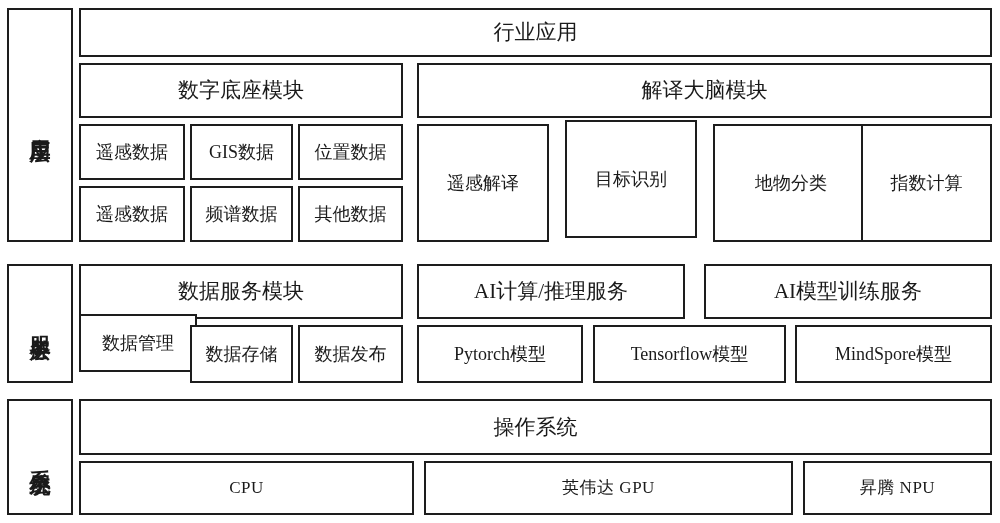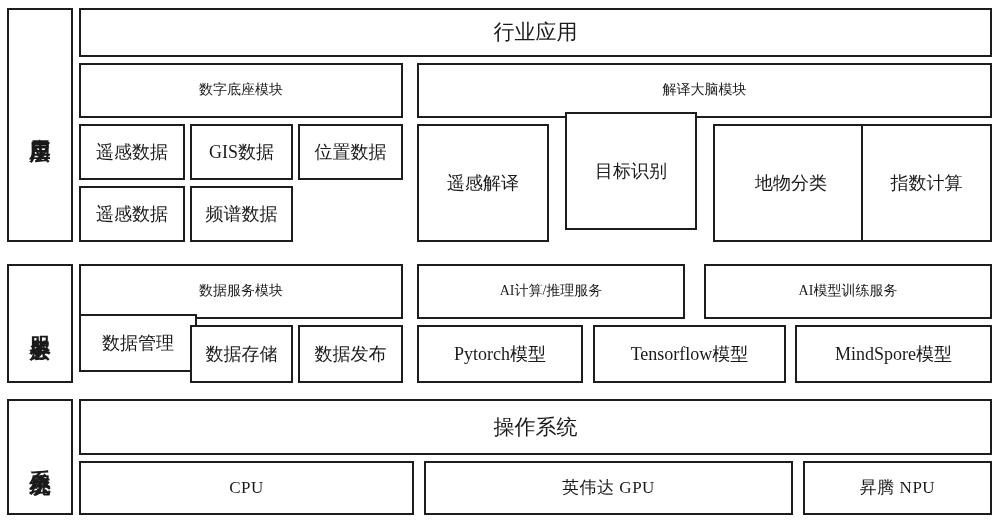--- a/index.html
+++ b/index.html
@@ -33,21 +33,21 @@
   }
   .layer-label {
     writing-mode: vertical-rl;
     text-orientation: upright;
     font-weight: bold;
     font-size: 21px;
     letter-spacing: 3px;
     font-family: "DejaVu Sans", "Liberation Sans", sans-serif;
   }
   .t-xl { font-size: 21px; }
-  .t-lg { font-size: 14px; }
+  .t-lg { font-size: 21px; }
   .t-md { font-size: 18px; }
   .hw {
     font-size: 17px;
     letter-spacing: 0.5px;
   }
 </style>
 </head>
 <body>
 
 <div id="diagram">
@@ -73,29 +73,32 @@
   <div class="box t-md" style="left:298px; top:124px; width:105px; height:56px;">
     <span>位置数据</span>
   </div>
 
   <div class="box t-md" style="left:79px; top:186px; width:106px; height:56px;">
     <span>遥感数据</span>
   </div>
   <div class="box t-md" style="left:190px; top:186px; width:103px; height:56px;">
     <span>频谱数据</span>
   </div>
+  <div class="box t-md" style="left:298px; top:186px; width:105px; height:56px;">
+    <span>其他数据</span>
+  </div>
 
   <div class="box t-lg" style="left:417px; top:63px; width:575px; height:55px;">
     <span>解译大脑模块</span>
   </div>
 
   <div class="box t-md" style="left:417px; top:124px; width:132px; height:118px;">
     <span>遥感解译</span>
   </div>
-  <div class="box t-md" style="left:565px; top:112px; width:132px; height:118px;text-align:right;">
+  <div class="box t-md" style="left:565px; top:120px; width:132px; height:118px;text-align:right;">
     <span>目标识别</span>
   </div>
   <div class="box t-md" style="left:713px; top:124px; width:156px; height:118px;">
     <span>地物分类</span>
   </div>
   <div class="box t-md" style="left:861px; top:124px; width:131px; height:118px;">
     <span>指数计算</span>
   </div>
 
   <div class="box layer-label" style="left:7px; top:264px; width:66px; height:119px;">

